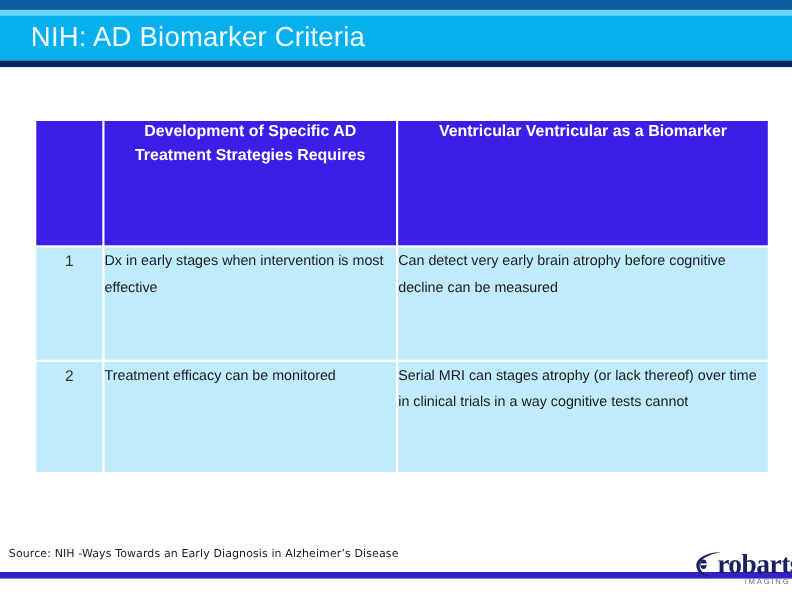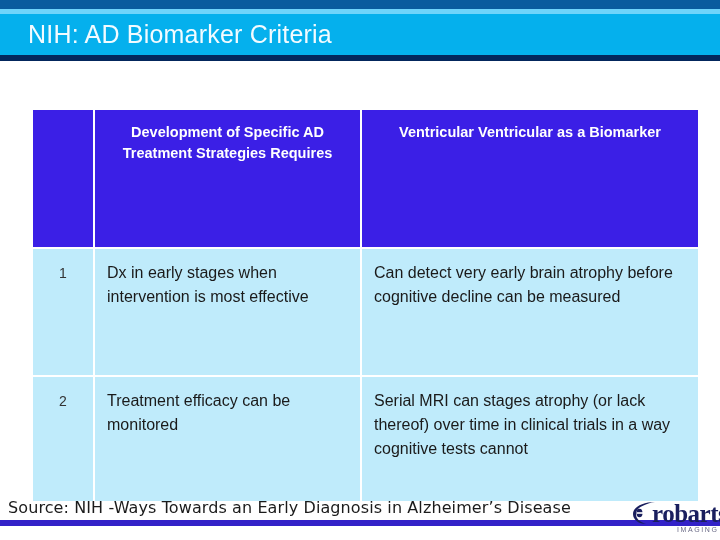--- a/index.html
+++ b/index.html
@@ -69,21 +69,21 @@
   }
   table.criteria {
     border-collapse: separate;
     border-spacing: 2px;
     width: 665px;
     table-layout: fixed;
     background: #ffffff;
   }
   table.criteria th,
   table.criteria td {
-    padding: 12px;
+    padding: 0;
     vertical-align: top;
   }
   .col-num   { width: 60px; }
   .col-left  { width: 265px; }
   .col-right { width: 336px; }
 
   thead th {
     background: #3b1fe6;
     height: 113px;
     color: #ffffff;
@@ -91,21 +91,21 @@
     font-weight: bold;
     line-height: 21px;
     text-align: center;
     vertical-align: middle;
     padding: 0 8px;
   }
   thead th.hdr-blank { padding: 0; }
 
   tbody td {
     background: #bfebfb;
-    font-size: 16px;
+    font-size: 13px;
     line-height: 24px;
     color: #1a1a1a;
     padding: 20px 10px 10px 10px;
   }
   tbody tr.row-1 td { height: 102px; }
   tbody tr.row-2 td { height: 100px; }
 
   td.cell-num {
     text-align: center;
     font-size: 14px;
@@ -114,21 +114,21 @@
     padding-right: 0;
   }
   td.cell-left  { padding-left: 12px; }
   td.cell-right { padding-left: 12px; }
 
   
   .source-line {
     position: absolute;
     left: 8px;
     top: 498px;
-    font-size: 16px;
+    font-size: 10px;
     color: #1b1b1b;
     letter-spacing: 0.1px;
     white-space: nowrap;
     font-family: "DejaVu Sans", sans-serif;
   }
   .footer-bar {
     position: absolute;
     left: 0;
     top: 520px;
     width: 720px;

